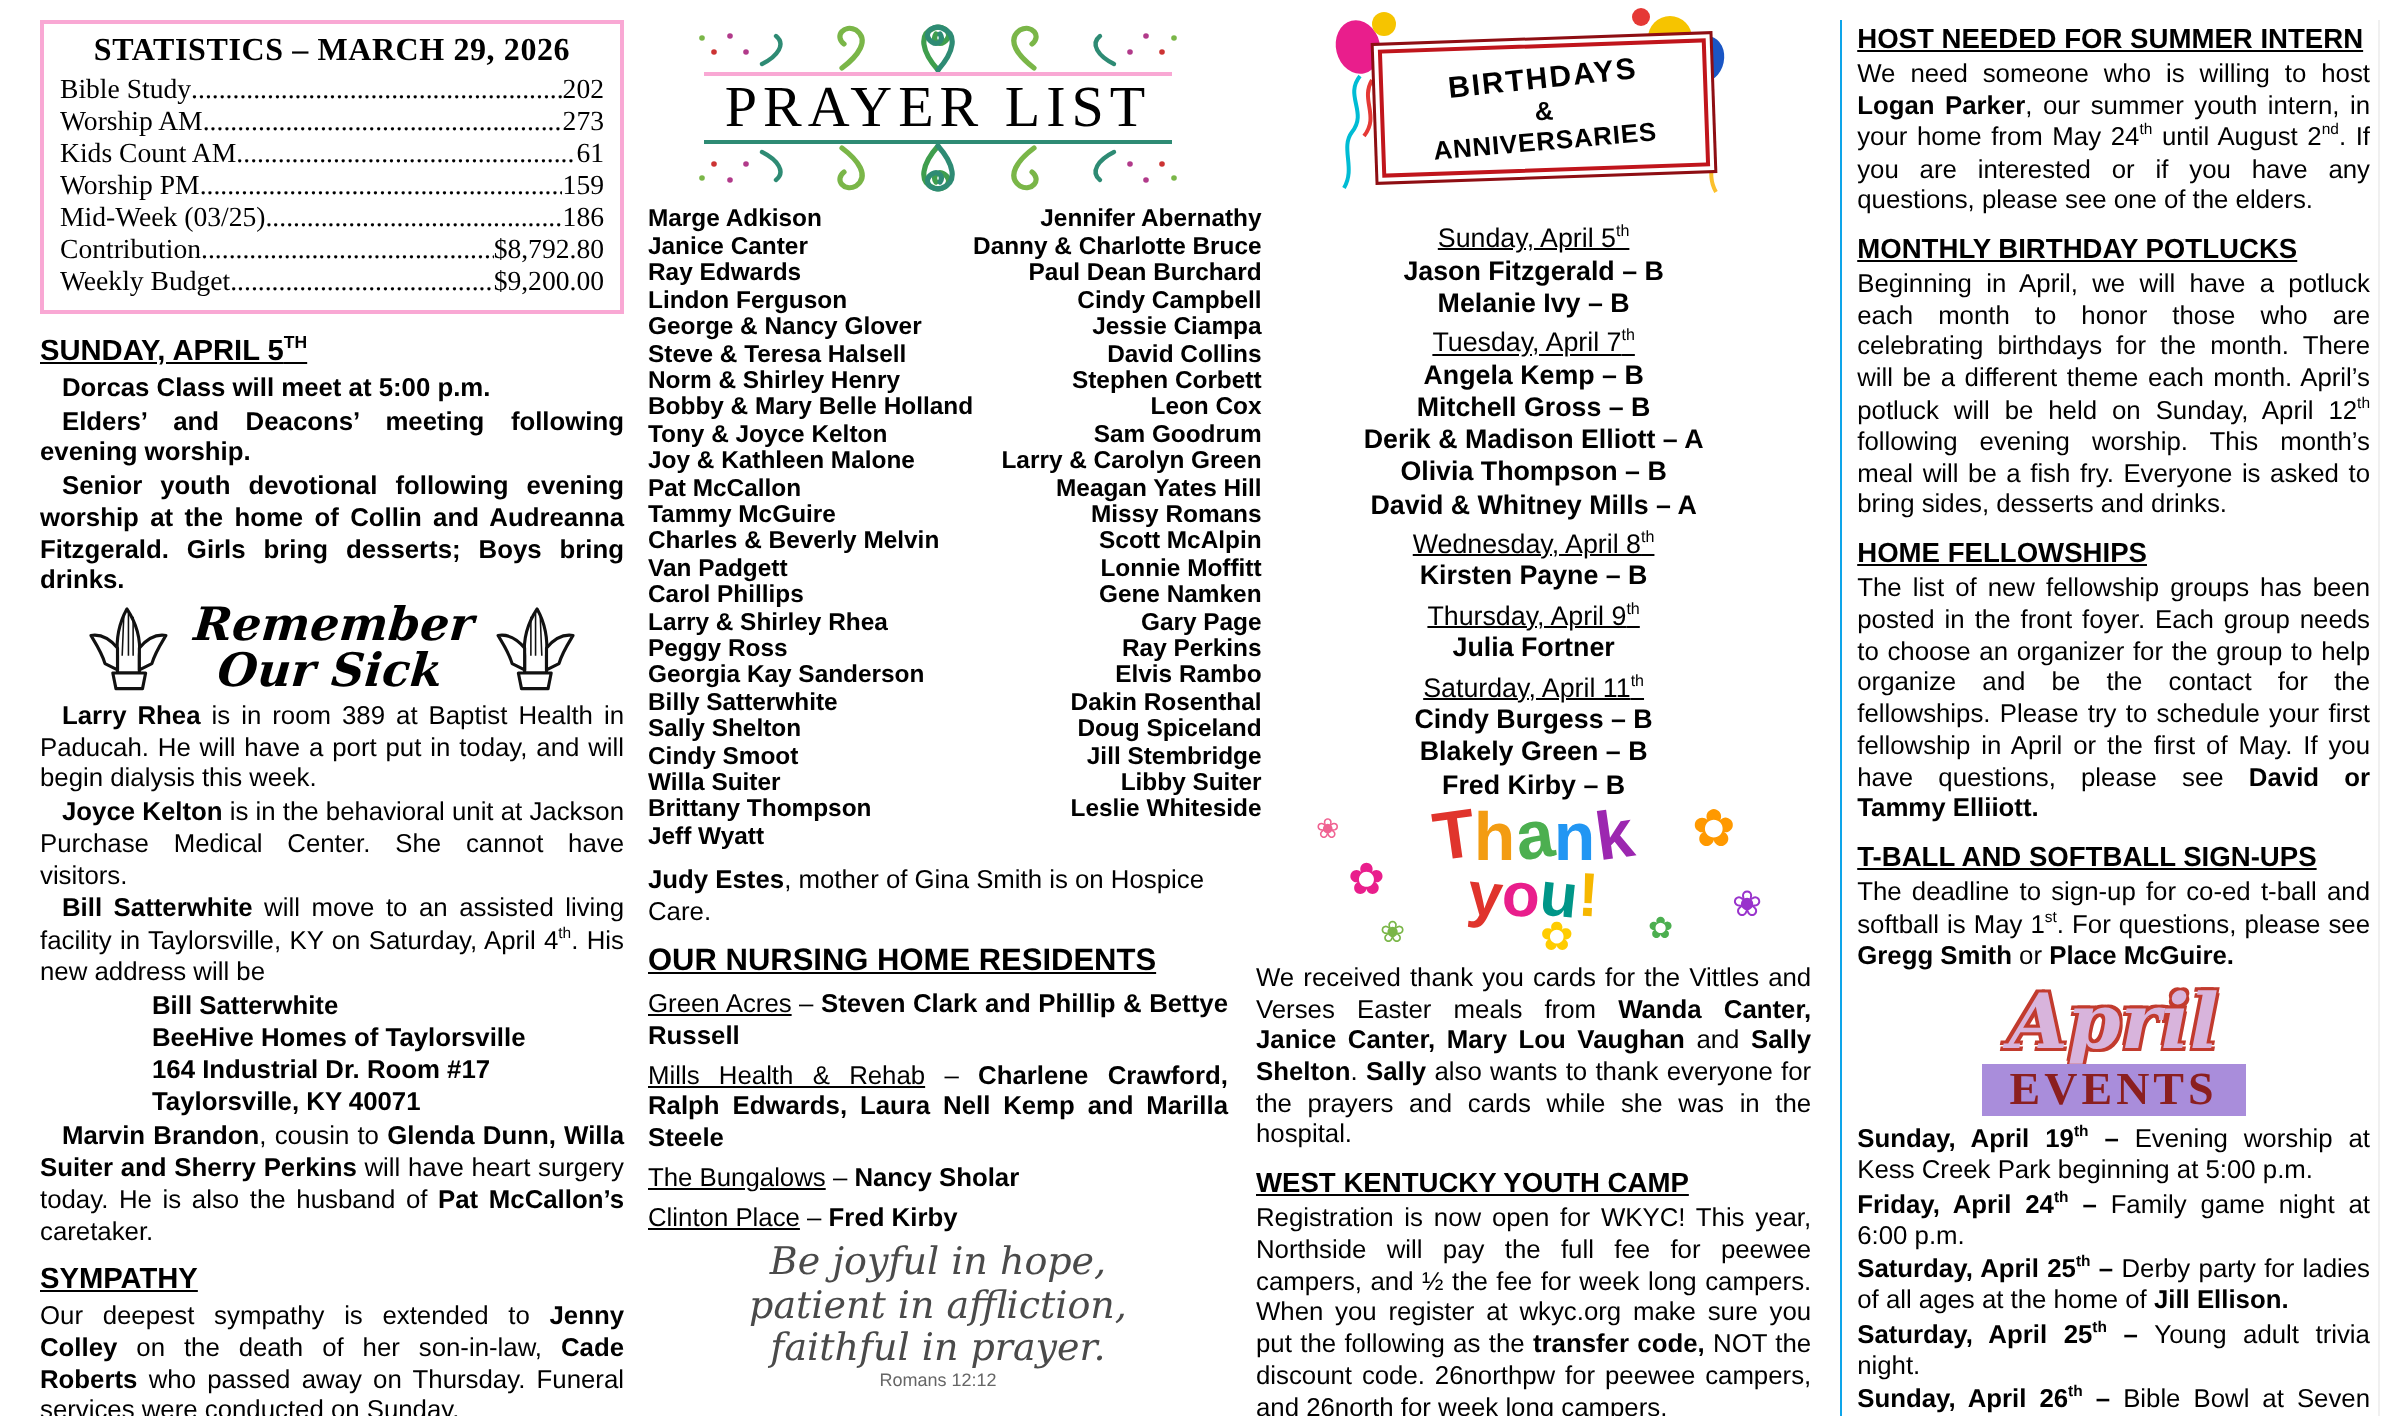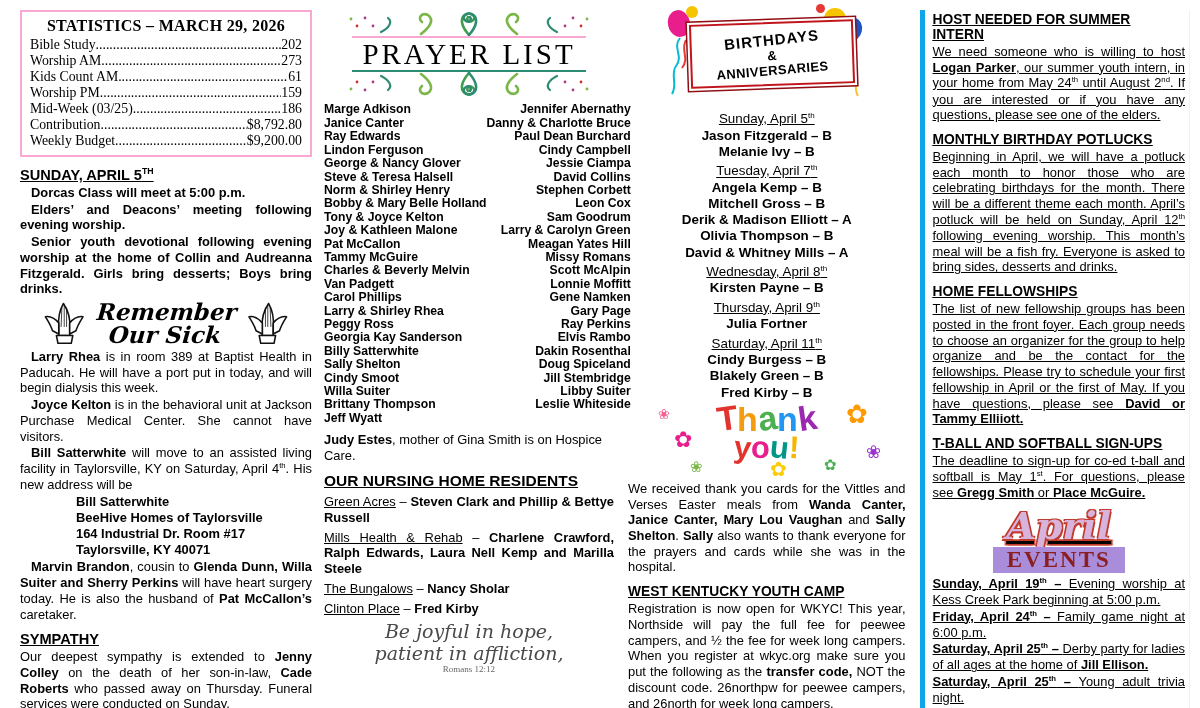--- a/index.html
+++ b/index.html
@@ -2,21 +2,21 @@
 <html><head>
 <meta charset="utf-8">
 <style>
   html,body{margin:0;padding:0;background:#fff;}
   body{width:1200px;height:708px;overflow:hidden;color:#000;font-family:"Liberation Sans",sans-serif;}
   .page{display:flex;gap:12px;padding:10px 10px 0 20px;box-sizing:border-box;height:100%;}
   .col{box-sizing:border-box;}
   .col1{width:292px;}
   .col2{width:290px;}
   .col3{width:292px;padding:0 2px;}
-  .col4{width:280px;border-left:5px solid #0ea5e9;border-right:1px solid #f0f0f0;padding:0 4px 0 8px;text-decoration:underline;}
+  .col4{width:280px;border-left:1px solid #0ea5e9;border-right:1px solid #f0f0f0;padding:0 4px 0 8px;}
 
   .b{font-weight:bold;}
   .u{text-decoration:underline;}
   sup{font-size:.6em;}
 
   
   .hd{font-weight:bold;font-size:13.8px;text-decoration:underline;margin:9px 0 2px;}
   .col1 .hd{font-size:14.6px;}
   .col4 .hd:first-child{margin-top:2px;}
 
@@ -50,21 +50,21 @@
   .pnames{display:flex;font-weight:bold;font-size:12.2px;}
   .pn-left{flex:1.05;white-space:nowrap;}
   .pn-right{flex:1;text-align:right;white-space:nowrap;}
   .pn-left div,.pn-right div{line-height:13.4px;}
   .note{font-size:12.9px;line-height:1.2;margin-top:7px;}
   .nur-entry{font-size:12.9px;line-height:1.22;text-align:justify;margin:4px 0;}
 
   
   .quote{color:#4a4a4a;text-align:center;font-family:"DejaVu Serif",serif;font-style:italic;margin-top:5px;}
   .quote .qline{font-size:19px;line-height:1.12;}
-  .quote .ref{font-size:9px;color:#666;font-style:normal;font-family:Liberation Serif, serif;}
+  .quote .ref{font-size:9px;color:#666;font-style:normal;font-family:Liberation Sans, sans-serif;}
 
   
   .bd-wrap{position:relative;height:98px;}
   .bd-banner{position:absolute;left:62px;top:12px;width:152px;padding:7px 4px 6px;background:#fff;border:2px solid #c0151c;box-shadow:0 0 0 2px #fff,0 0 0 3.5px #8e0e13;transform:rotate(-2deg);text-align:center;}
   .bd-l1{font-size:15px;font-weight:bold;letter-spacing:1px;transform:rotate(-4deg);}
   .bd-amp{font-size:13px;font-weight:bold;}
   .bd-l2{font-size:13px;font-weight:bold;letter-spacing:.4px;transform:rotate(-3deg);}
   .balloon{position:absolute;border-radius:50%;}
   .bl-pink{left:40px;top:0;width:22px;height:27px;background:#e91e8c;transform:rotate(-14deg);}
   .bl-yel-s{left:58px;top:-4px;width:12px;height:12px;background:#f6c400;}
@@ -319,20 +319,21 @@
         <div class="nur-entry"><span class="u">Green Acres</span><span> – </span><span class="b">Steven Clark and Phillip &amp; Bettye Russell</span></div>
         <div class="nur-entry"><span class="u">Mills Health &amp; Rehab</span><span> – </span><span class="b">Charlene Crawford, Ralph Edwards, Laura Nell Kemp and Marilla Steele</span></div>
         <div class="nur-entry"><span class="u">The Bungalows</span><span> – </span><span class="b">Nancy Sholar</span></div>
         <div class="nur-entry"><span class="u">Clinton Place</span><span> – </span><span class="b">Fred Kirby</span></div>
       </div>
 
     <div class="quote">
       <div>
           <div class="qline">Be joyful in hope,</div>
           <div class="qline">patient in affliction,</div>
+          <div class="qline">faithful in prayer.</div>
         </div>
       <div class="ref">Romans 12:12</div>
     </div>
   </div>
 
   <div class="col col3">
     <div class="bd-wrap">
       <span class="balloon bl-pink"></span>
       <span class="balloon bl-yel-s"></span>
       <span class="balloon bl-red-s"></span>

